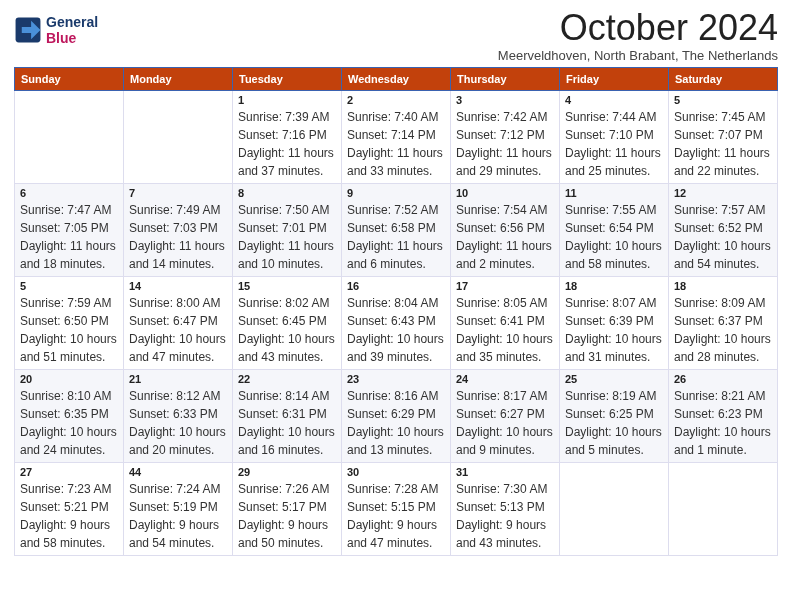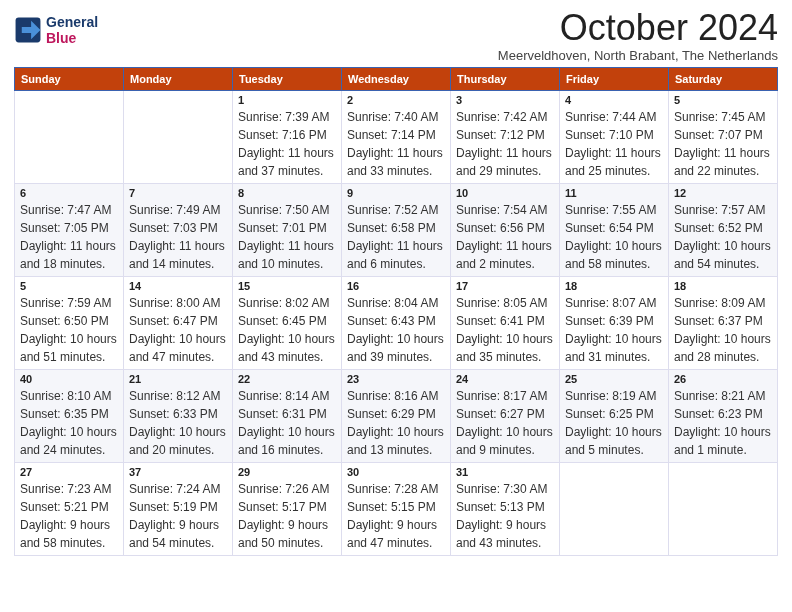--- a/index.html
+++ b/index.html
@@ -202,21 +202,21 @@
             <span class="day-num">18</span>
             <div class="day-info">Sunrise: 8:07 AM<br>Sunset: 6:39 PM<br>Daylight: 10 hours<br>and 31 minutes.</div>
           </td>
           <td>
             <span class="day-num">18</span>
             <div class="day-info">Sunrise: 8:09 AM<br>Sunset: 6:37 PM<br>Daylight: 10 hours<br>and 28 minutes.</div>
           </td>
         </tr>
         <tr>
           <td>
-            <span class="day-num">40</span>
+            <span class="day-num">20</span>
             <div class="day-info">Sunrise: 8:10 AM<br>Sunset: 6:35 PM<br>Daylight: 10 hours<br>and 24 minutes.</div>
           </td>
           <td>
             <span class="day-num">21</span>
             <div class="day-info">Sunrise: 8:12 AM<br>Sunset: 6:33 PM<br>Daylight: 10 hours<br>and 20 minutes.</div>
           </td>
           <td>
             <span class="day-num">22</span>
             <div class="day-info">Sunrise: 8:14 AM<br>Sunset: 6:31 PM<br>Daylight: 10 hours<br>and 16 minutes.</div>
           </td>
@@ -236,21 +236,21 @@
             <span class="day-num">26</span>
             <div class="day-info">Sunrise: 8:21 AM<br>Sunset: 6:23 PM<br>Daylight: 10 hours<br>and 1 minute.</div>
           </td>
         </tr>
         <tr>
           <td>
             <span class="day-num">27</span>
             <div class="day-info">Sunrise: 7:23 AM<br>Sunset: 5:21 PM<br>Daylight: 9 hours<br>and 58 minutes.</div>
           </td>
           <td>
-            <span class="day-num">37</span>
+            <span class="day-num">44</span>
             <div class="day-info">Sunrise: 7:24 AM<br>Sunset: 5:19 PM<br>Daylight: 9 hours<br>and 54 minutes.</div>
           </td>
           <td>
             <span class="day-num">29</span>
             <div class="day-info">Sunrise: 7:26 AM<br>Sunset: 5:17 PM<br>Daylight: 9 hours<br>and 50 minutes.</div>
           </td>
           <td>
             <span class="day-num">30</span>
             <div class="day-info">Sunrise: 7:28 AM<br>Sunset: 5:15 PM<br>Daylight: 9 hours<br>and 47 minutes.</div>
           </td>

